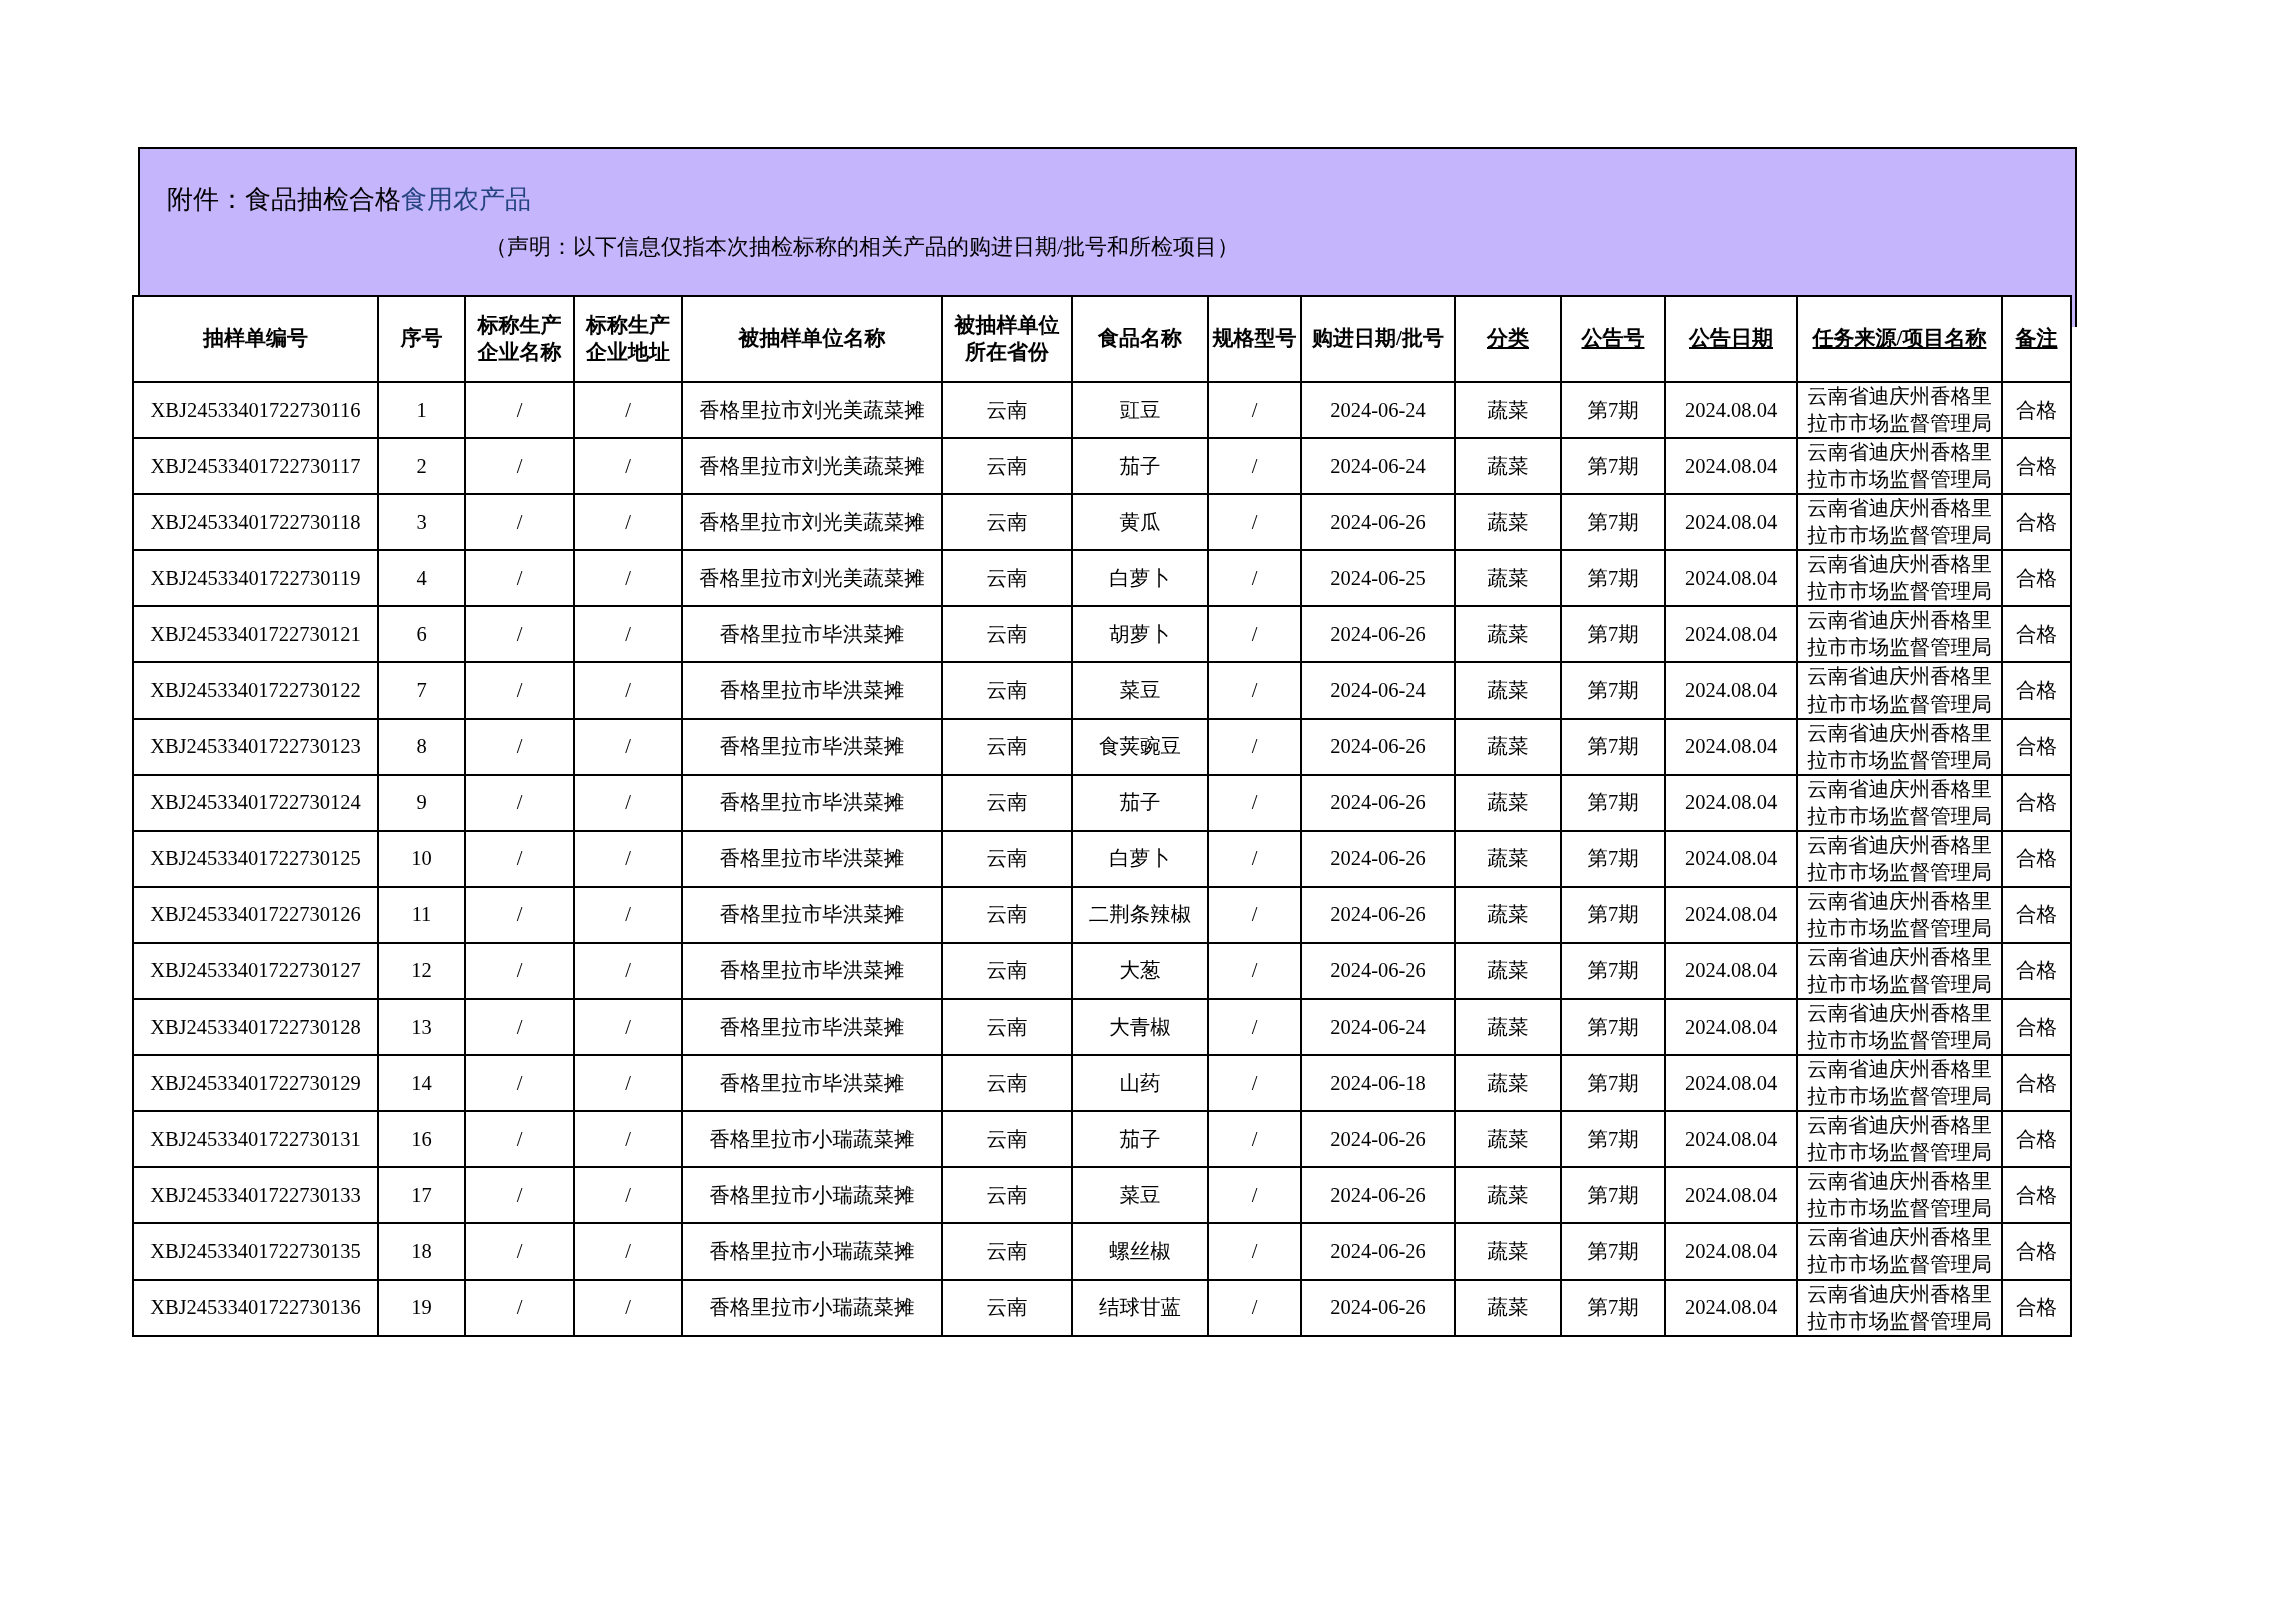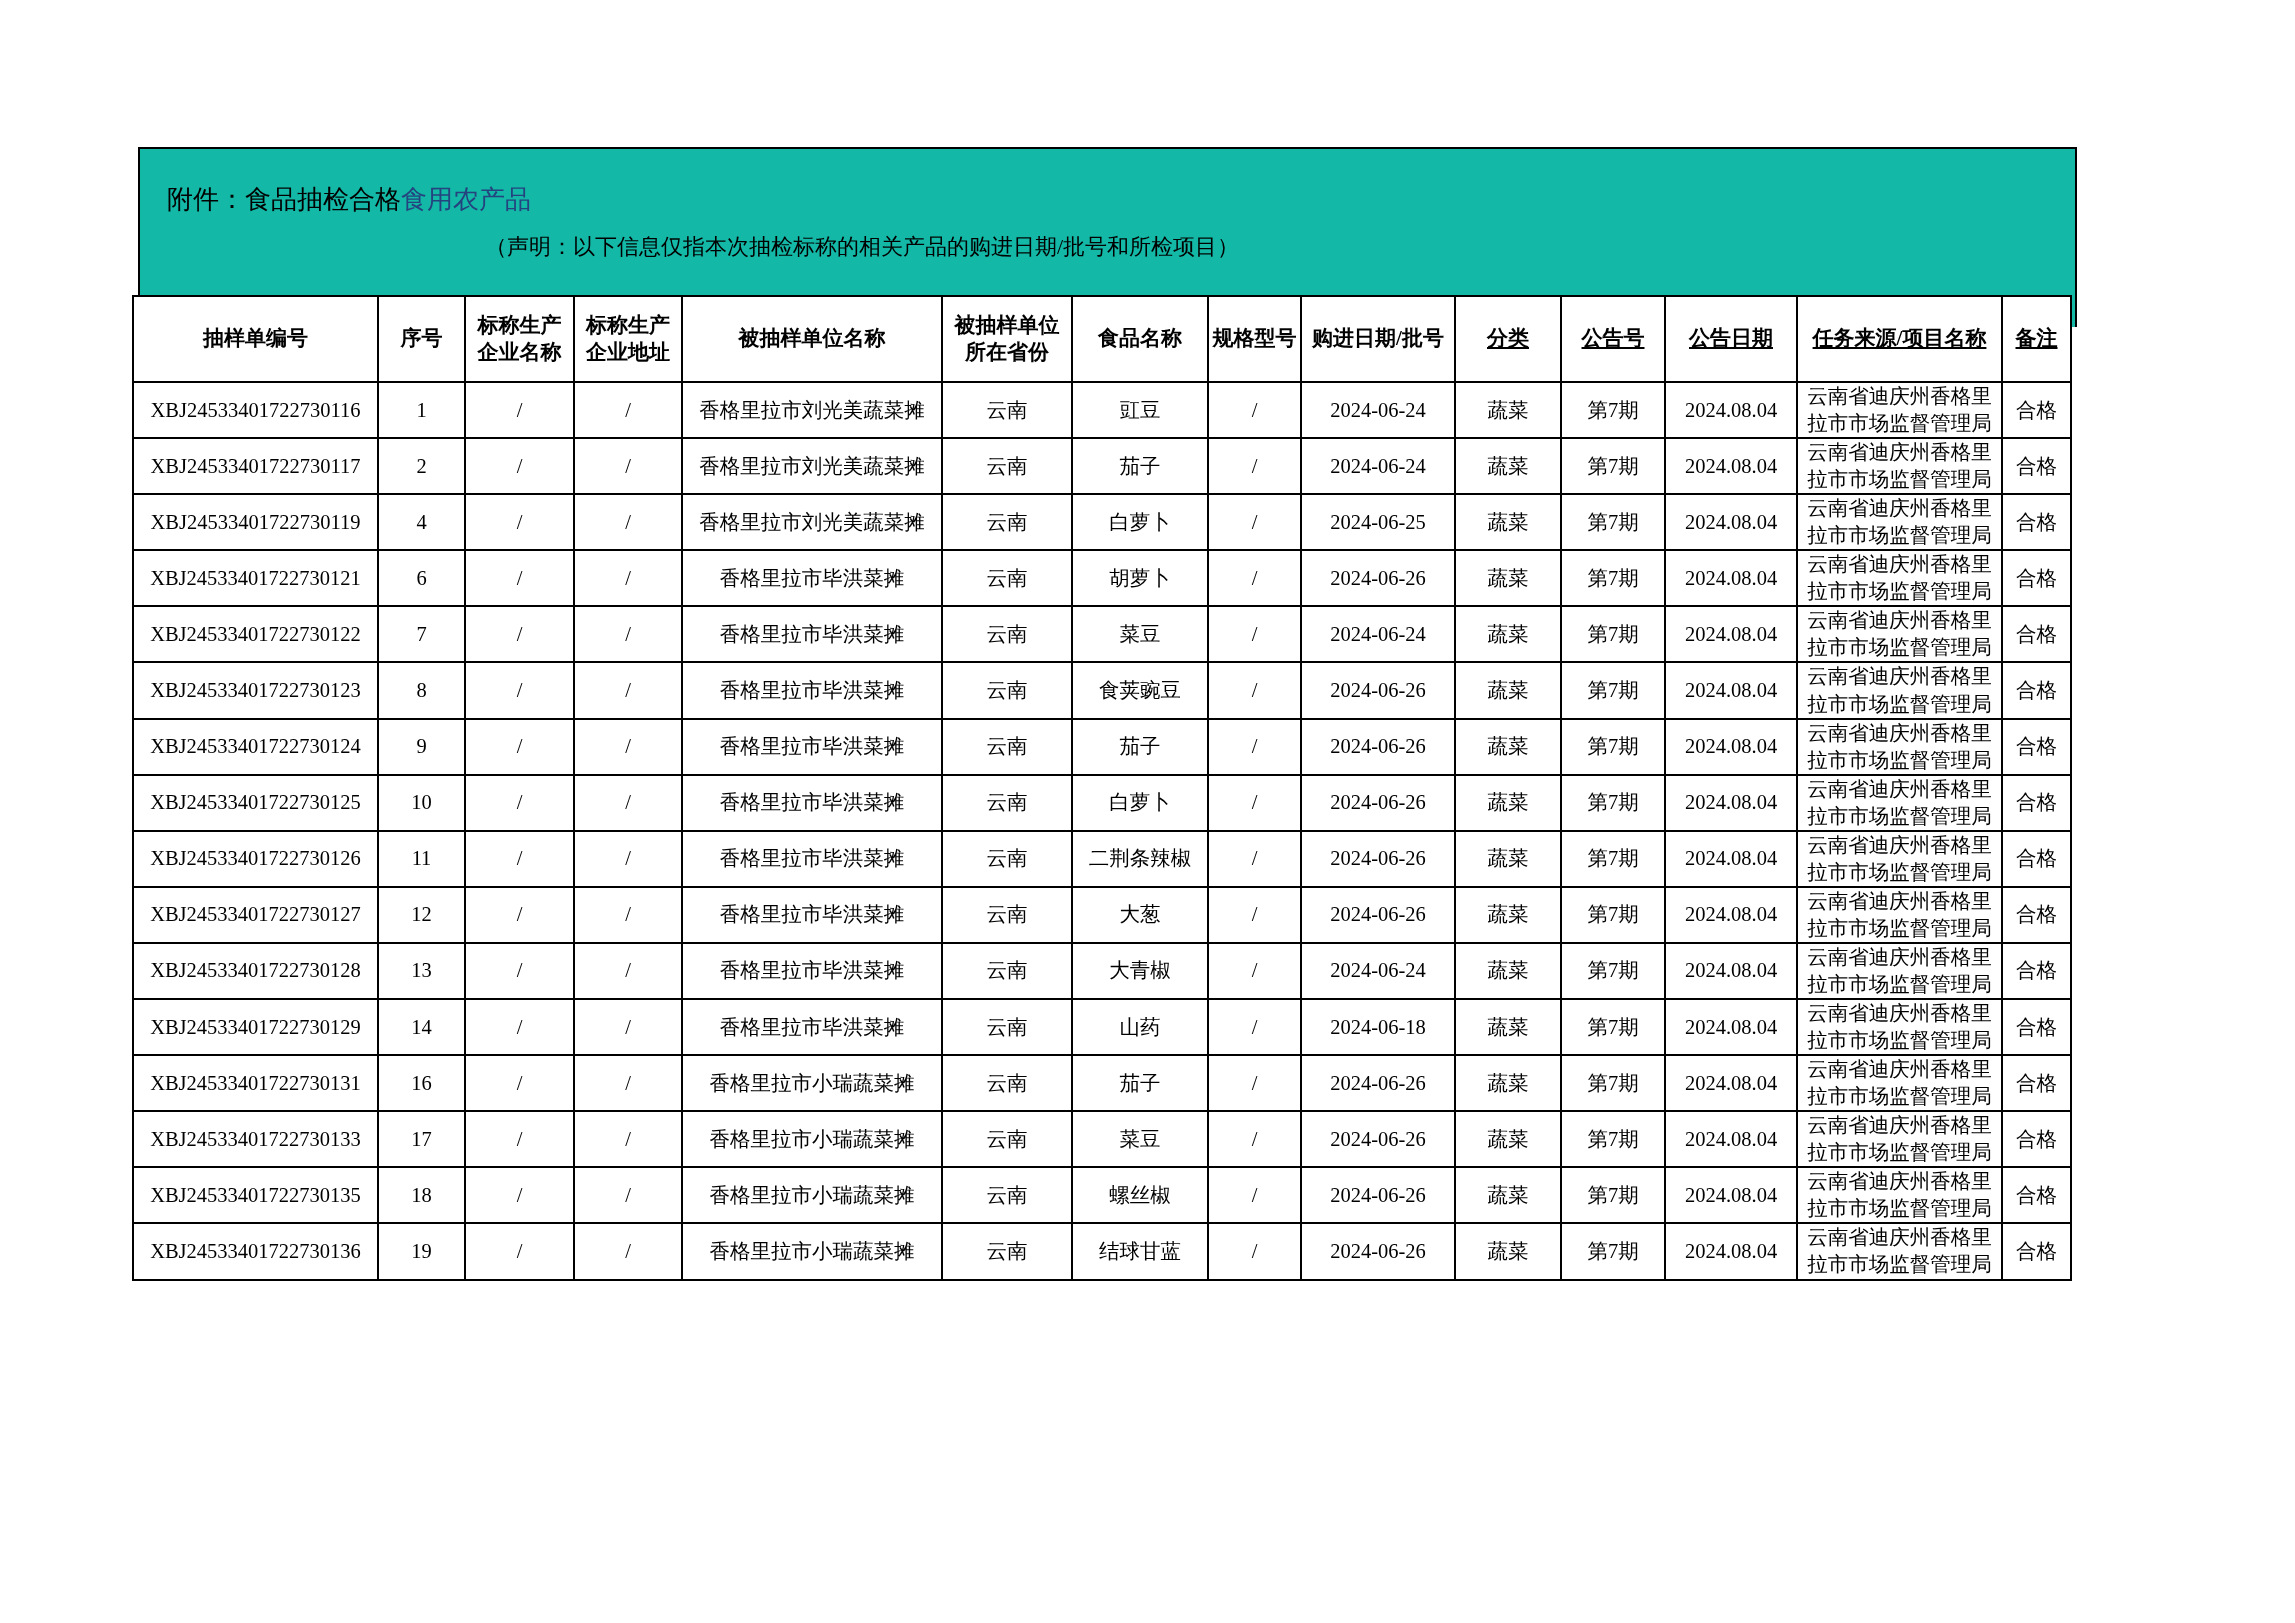--- a/index.html
+++ b/index.html
@@ -10,21 +10,21 @@
     font-family:"Liberation Serif","DejaVu Serif",serif;
     color:#000;
   }
   *{box-sizing:border-box;}
   .title-box{
     position:absolute;
     left:138px;top:147px;
     width:1939px;height:180px;
     border:2.7px solid #000;
     border-bottom:none;
-    background:#14b8a6;
+    background:#c4b5fd;
   }
   .title-line{
     position:absolute;
     left:27px;top:33px;
     font-size:26px;
     white-space:nowrap;
   }
   .disclaimer{
     position:absolute;
     left:337px;top:83px;
@@ -132,20 +132,36 @@
         <td>茄子</td>
         <td>/</td>
         <td>2024-06-24</td>
         <td>蔬菜</td>
         <td>第7期</td>
         <td>2024.08.04</td>
         <td>云南省迪庆州香格里拉市市场监督管理局</td>
         <td>合格</td>
       </tr>
       <tr>
+        <td>XBJ24533401722730118</td>
+        <td>3</td>
+        <td>/</td>
+        <td>/</td>
+        <td>香格里拉市刘光美蔬菜摊</td>
+        <td>云南</td>
+        <td>黄瓜</td>
+        <td>/</td>
+        <td>2024-06-26</td>
+        <td>蔬菜</td>
+        <td>第7期</td>
+        <td>2024.08.04</td>
+        <td>云南省迪庆州香格里拉市市场监督管理局</td>
+        <td>合格</td>
+      </tr>
+      <tr>
         <td>XBJ24533401722730119</td>
         <td>4</td>
         <td>/</td>
         <td>/</td>
         <td>香格里拉市刘光美蔬菜摊</td>
         <td>云南</td>
         <td>白萝卜</td>
         <td>/</td>
         <td>2024-06-25</td>
         <td>蔬菜</td>

